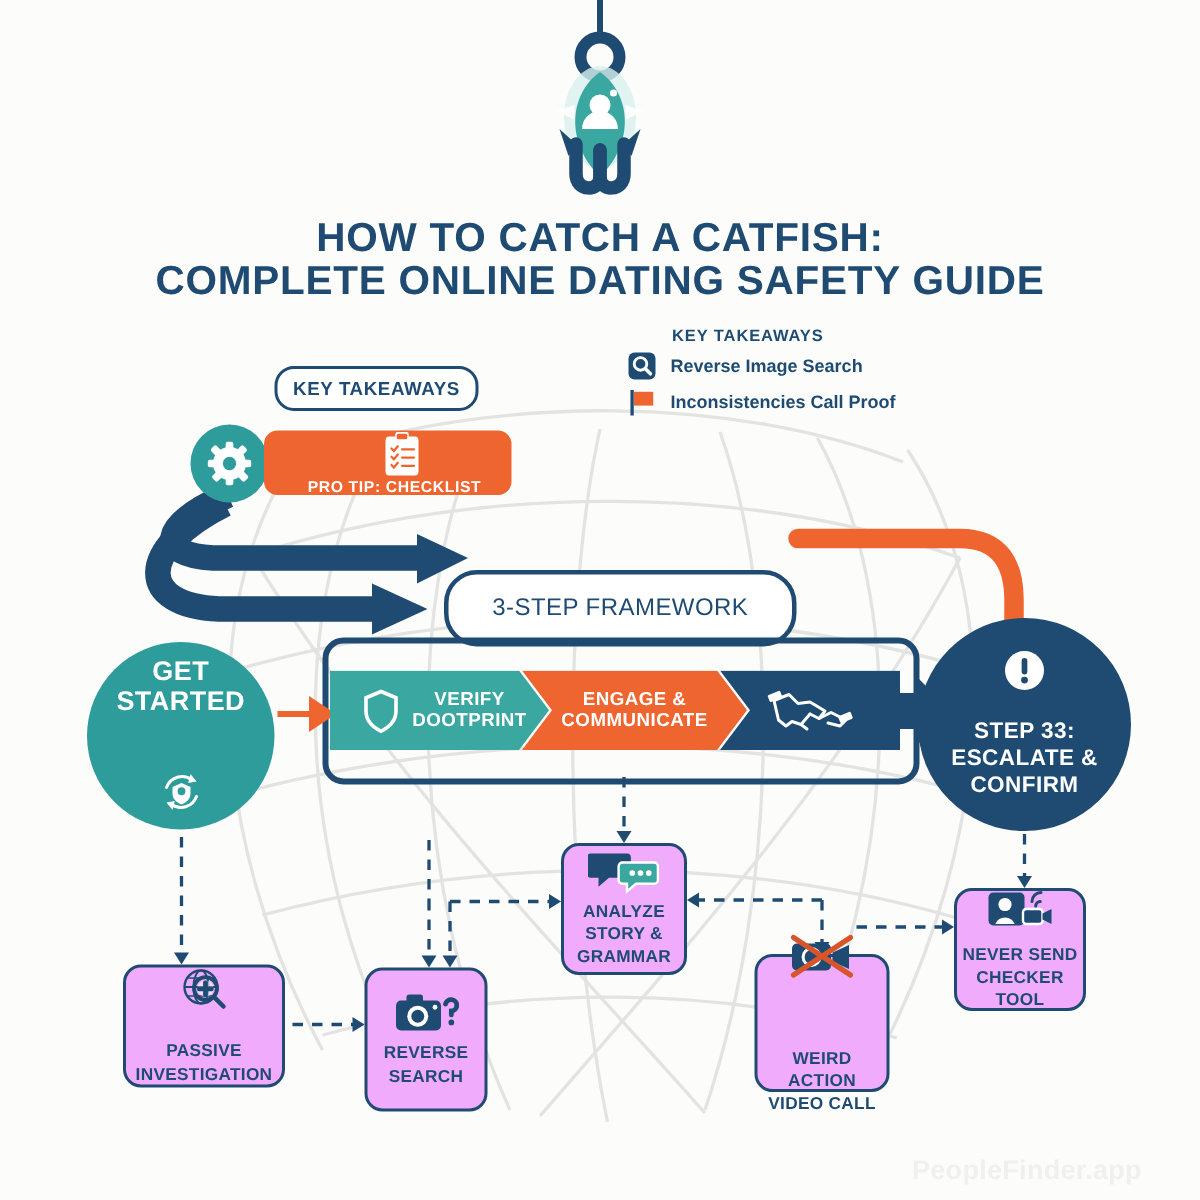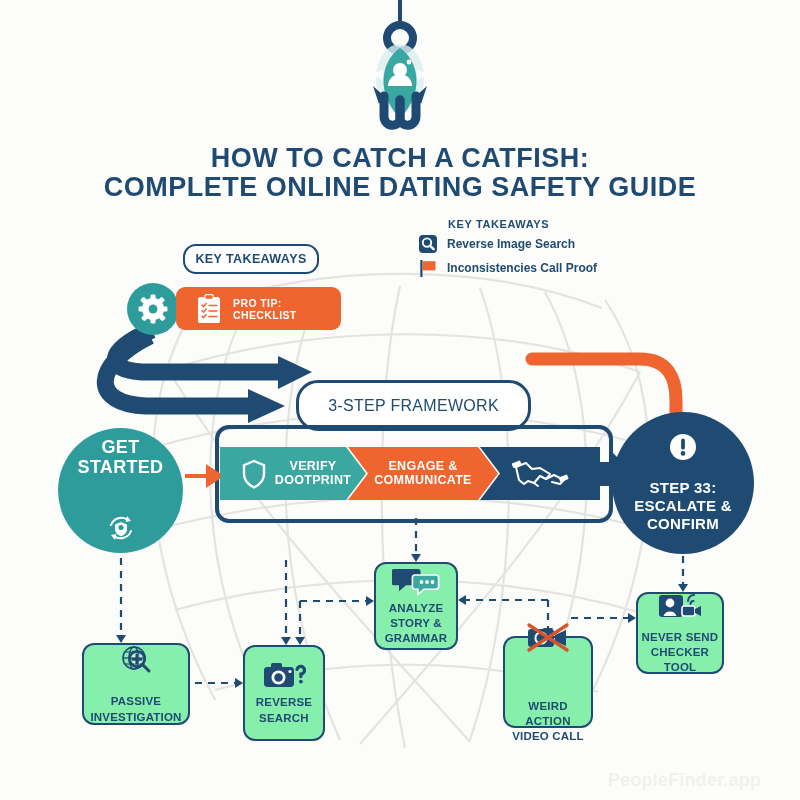--- a/index.html
+++ b/index.html
@@ -38,21 +38,21 @@
     position:absolute;left:183px;top:244px;width:132px;height:26px;
     border:2px solid #1f4b73;border-radius:13px;background:#fff;
     display:flex;align-items:center;justify-content:center;
   }
   #kt-pill span{font-size:12.5px;font-weight:bold;color:#1f4b73;letter-spacing:.4px;}
 
   
   #protip{
     position:absolute;left:176px;top:287px;width:165px;height:43px;
     background:#ee6530;border-radius:9px;
-    display:flex;align-items:center;
+    display:flex;align-items:center;flex-direction:column;
   }
   #protip .pt-ico{width:30px;height:32px;margin-left:18px;flex:0 0 30px;}
   #protip .pt-txt{
     font-size:10.5px;font-weight:bold;color:#fff;letter-spacing:.4px;
     margin-left:9px;
   }
 
   
   #gear-circle{
     position:absolute;left:127px;top:283px;width:52px;height:52px;
@@ -100,21 +100,21 @@
   }
   #circle-start{left:58px;top:428px;width:125px;height:125px;background:#2f9c9c;gap:32px;}
   #circle-start .cs-txt{font-size:18px;line-height:1.1;letter-spacing:.3px;}
   #circle-start .cs-ico{width:30px;height:30px;margin-top:4px;}
   #circle-end{left:612px;top:412px;width:142px;height:142px;background:#1f4b73;}
   #circle-end .ce-ico{width:28px;height:28px;margin-bottom:6px;}
   #circle-end .ce-txt{font-size:15px;line-height:1.18;letter-spacing:.3px;margin-top:12px;}
 
   
   .nodebox{
-    position:absolute;border:2px solid #1f4b73;border-radius:12px;background:#86efac;
+    position:absolute;border:2px solid #1f4b73;border-radius:12px;background:#f0abfc;
     display:flex;flex-direction:column;align-items:center;justify-content:center;
     box-sizing:border-box;
   }
   .nodebox .nb-ico{display:flex;align-items:center;justify-content:center;}
   .nodebox .nb-txt{
     color:#1f4b73;font-weight:bold;text-align:center;
     font-size:11.5px;line-height:1.32;letter-spacing:.2px;margin-top:5px;
   }
   #box-passive{left:82px;top:643px;width:108px;height:82px;gap:12px;}
   #box-reverse{left:243px;top:645px;width:82px;height:96px;}

